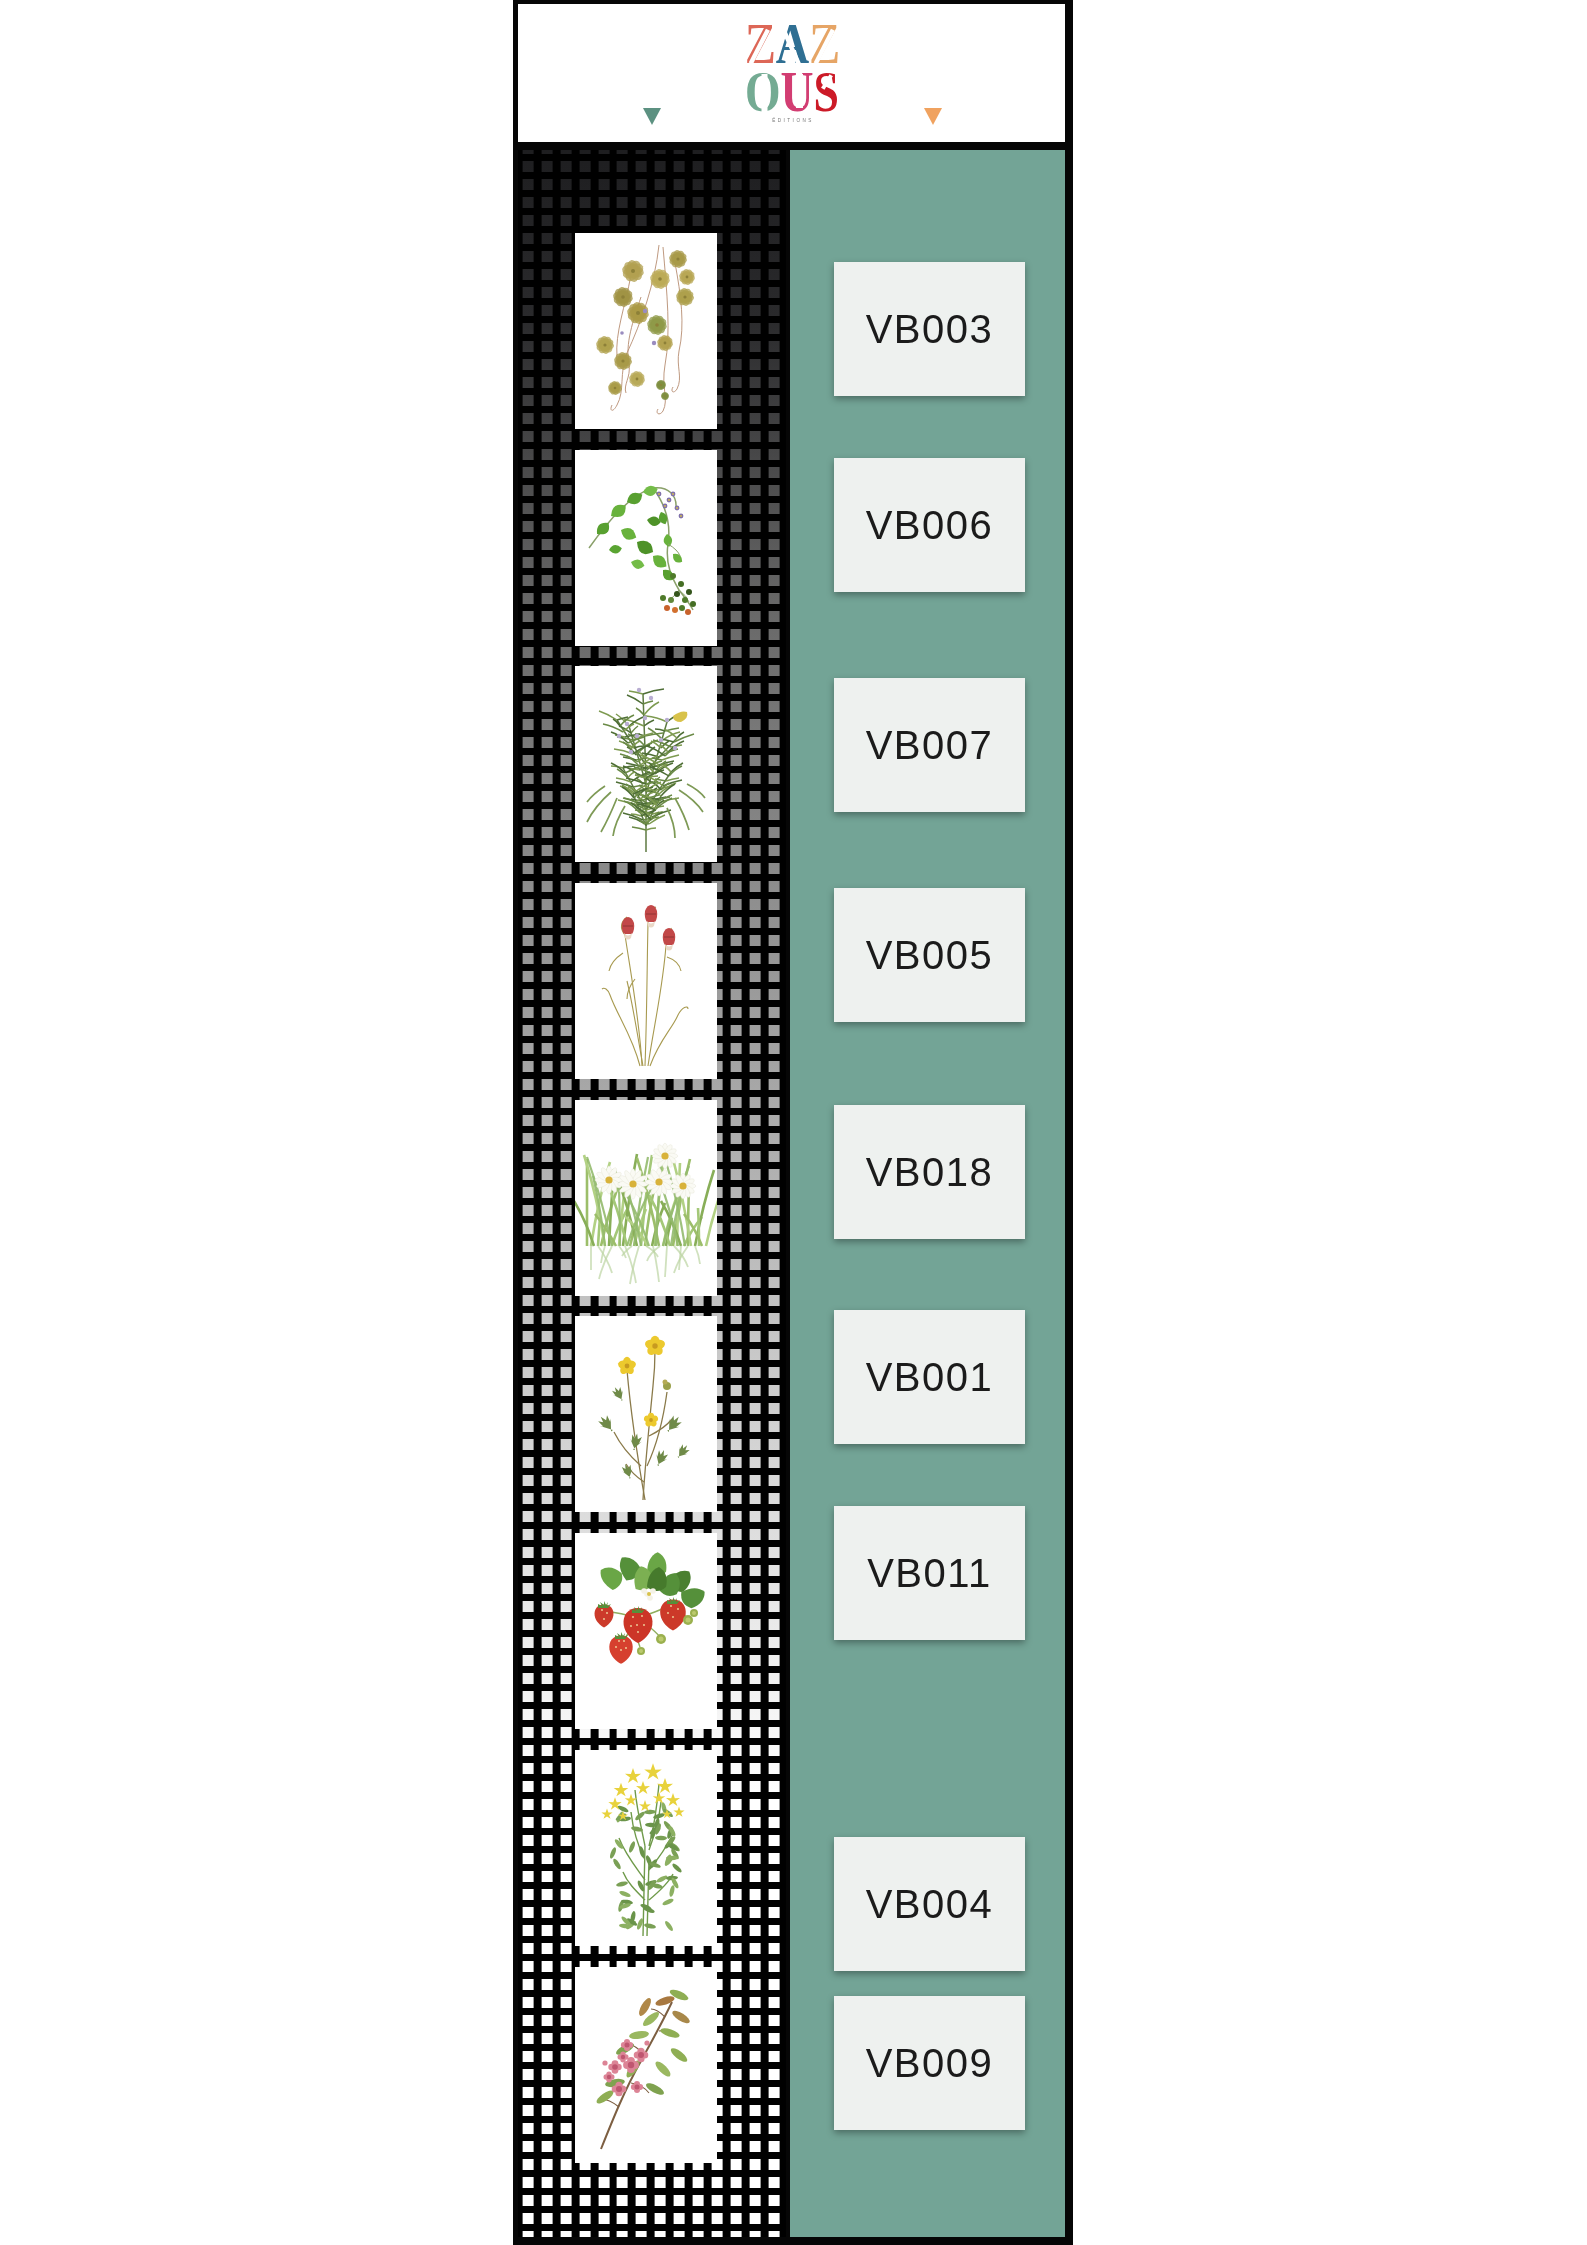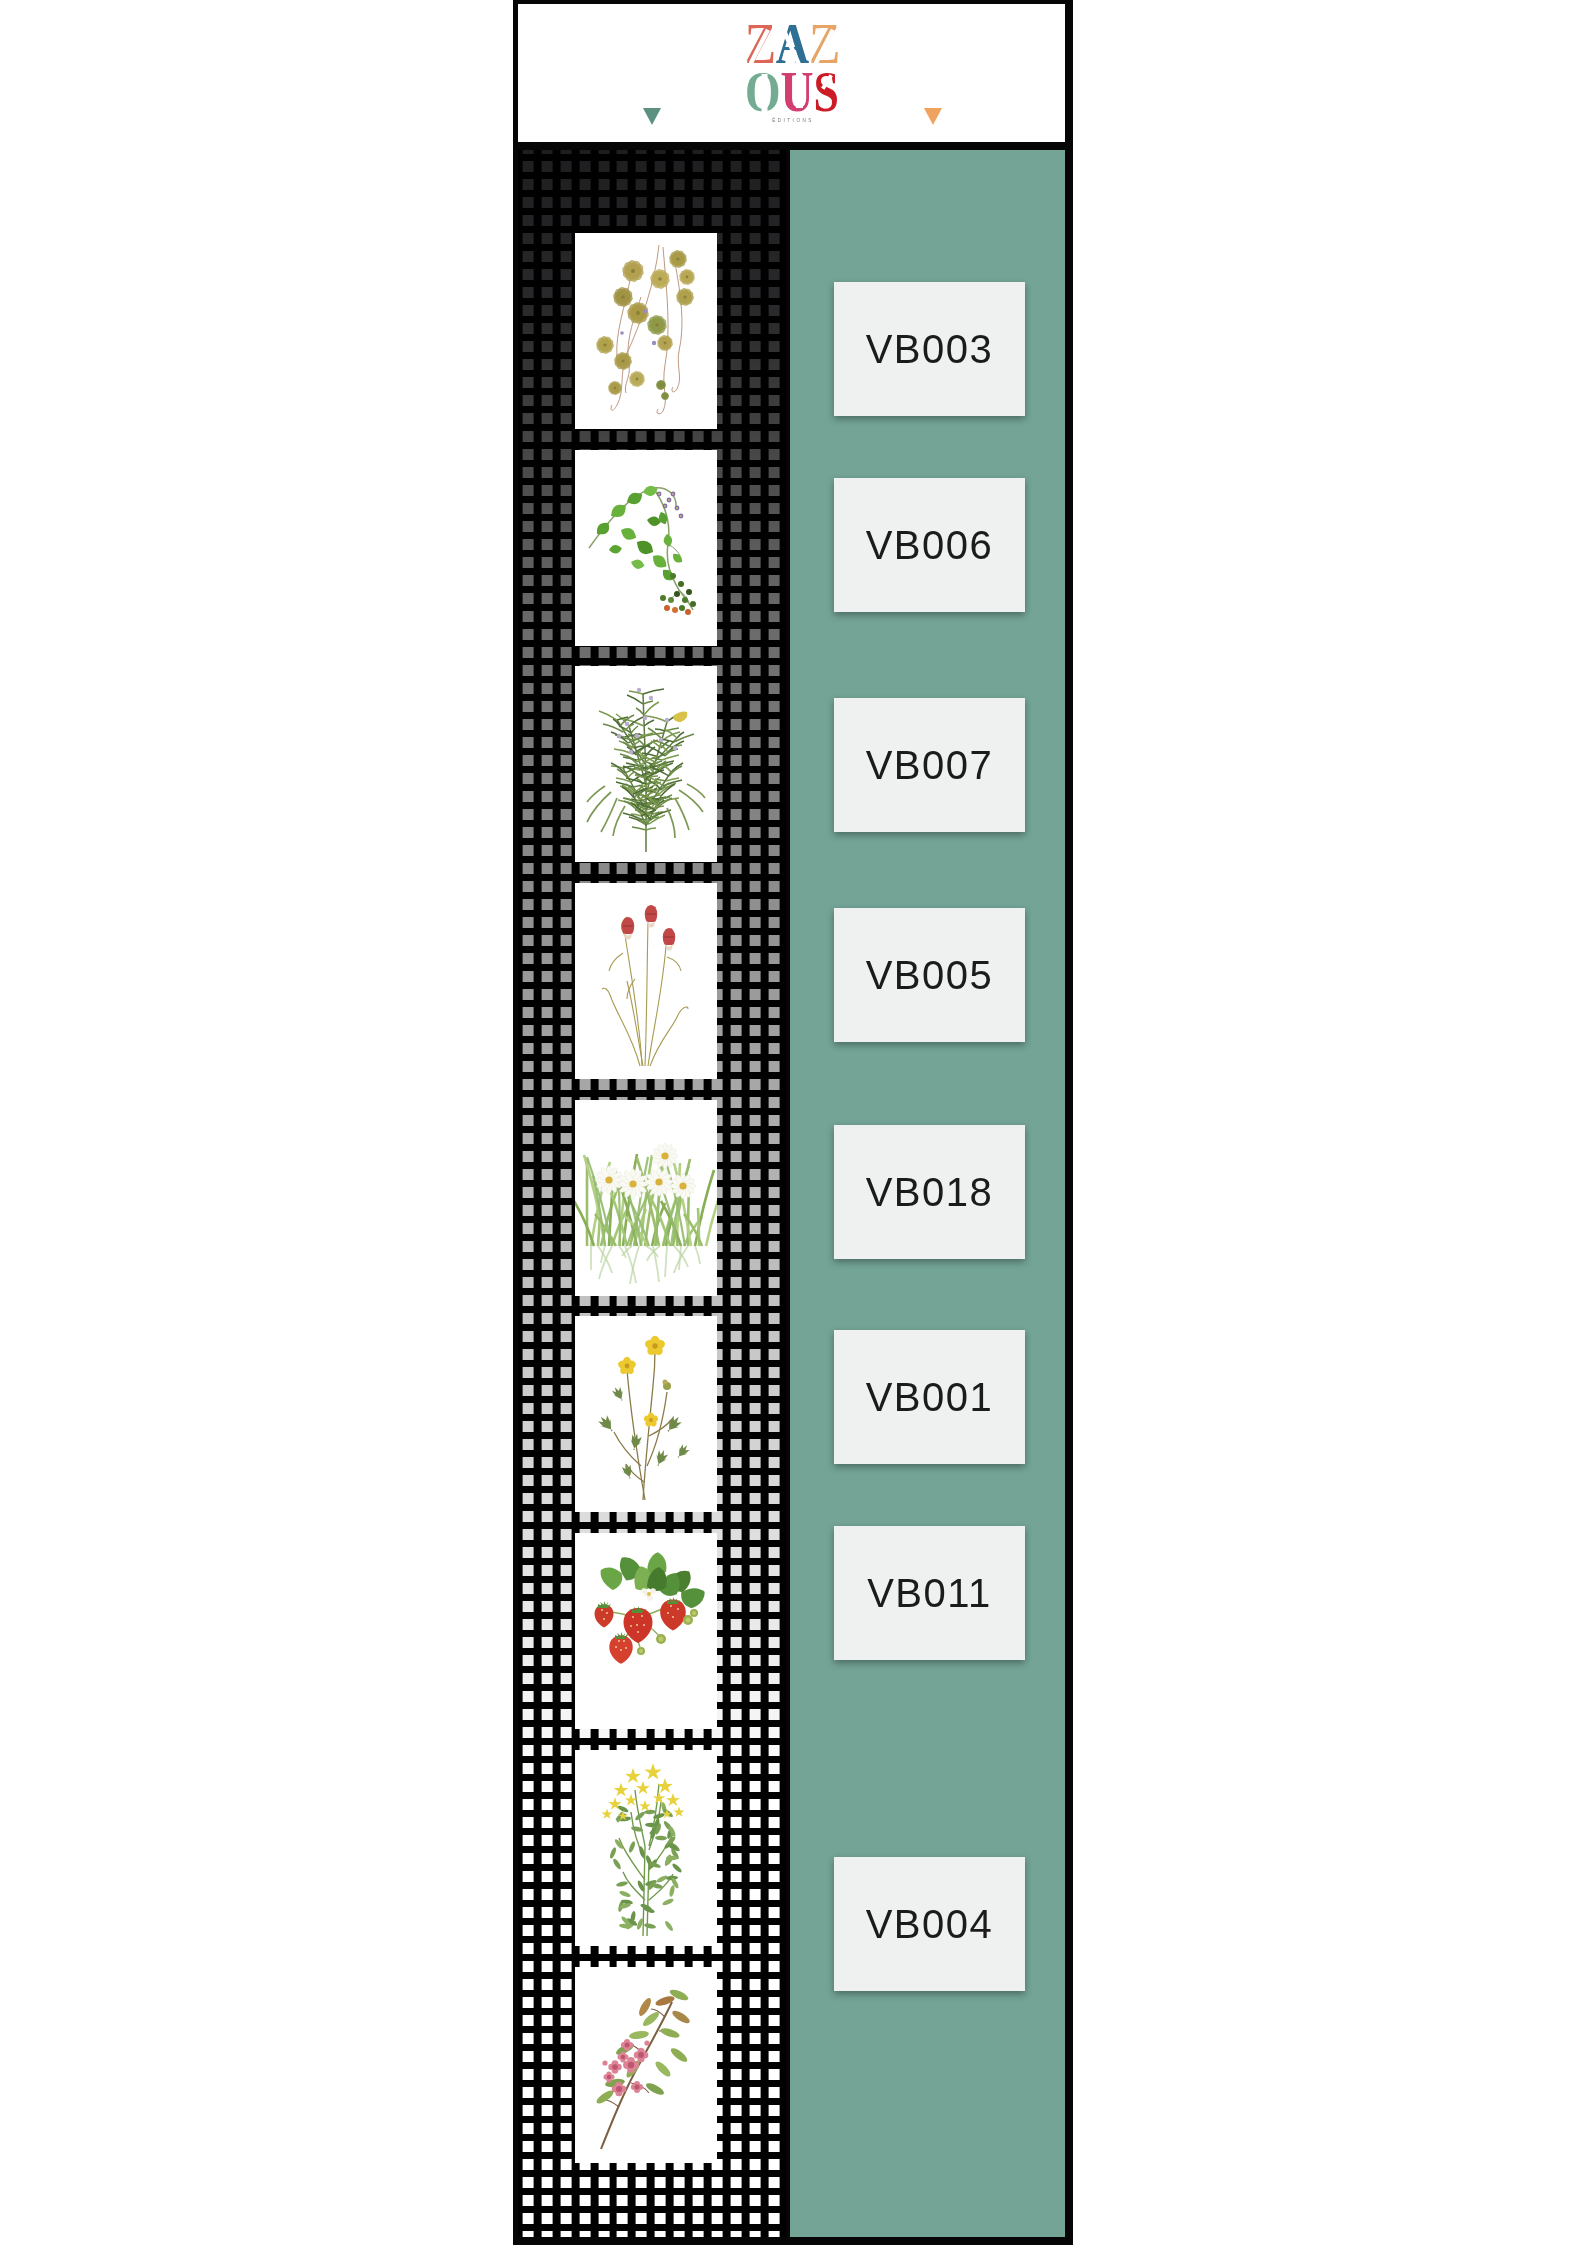--- a/index.html
+++ b/index.html
@@ -9,21 +9,21 @@
 .checker{position:absolute;left:5px;top:150px;width:268px;height:2087px;
   background-image:
     repeating-linear-gradient(to right, #000 0px, #000 7.9px, transparent 7.9px, transparent 18.9px),
     repeating-linear-gradient(to bottom, #000 0px, #000 7px, transparent 7px, transparent 18px),
     linear-gradient(to bottom, #1e1e20 0%, #2a2a2c 8%, #686868 22%, #a2a2a2 43%, #ffffff 79%, #ffffff 100%);
   background-position:-3.4px 0px,0px 4px,0 0;}
 .green{position:absolute;left:277px;top:150px;width:275px;height:2087px;background:#73a496;}
 .frame{position:absolute;left:62px;width:142px;height:196px;background:#ffffff;}
 .label{position:absolute;left:321px;width:191px;height:134px;background:#eef1ef;
   box-shadow:0 3px 7px rgba(0,0,0,0.35);display:flex;align-items:center;justify-content:center;
-  font-size:40px;color:#1b1b1b;letter-spacing:1.5px;margin-top:20px;}
+  font-size:40px;color:#1b1b1b;letter-spacing:1.5px;}
 </style>
 </head>
 <body>
 
 <div class="container">
 
 <div class="header">
 
   <svg style="position:absolute;left:227px;top:0" width="112" height="130" viewBox="0 0 112 130">
     <g font-family="Liberation Serif, serif" font-weight="bold" font-size="58">
@@ -909,13 +909,14 @@
 <div class="label" style="top:888px">VB005</div>
 
 <div class="label" style="top:1105px">VB018</div>
 
 <div class="label" style="top:1310px">VB001</div>
 
 <div class="label" style="top:1506px">VB011</div>
 
 <div class="label" style="top:1837px">VB004</div>
 
+<div class="label" style="top:1996px">VB009</div>
 </div>
 
 </body></html>

